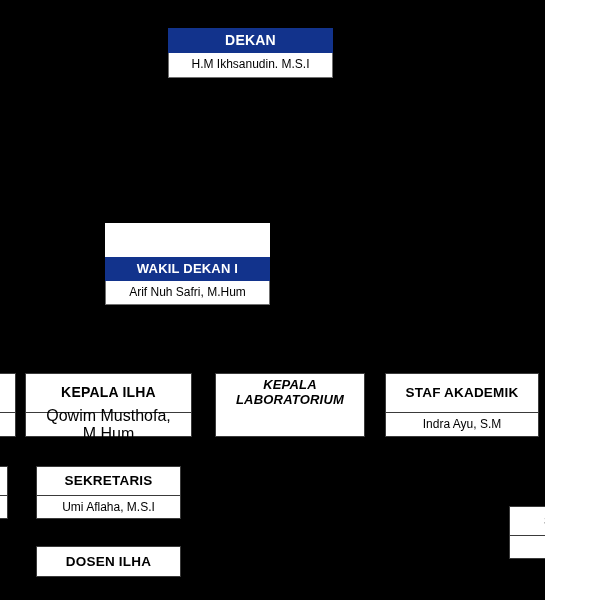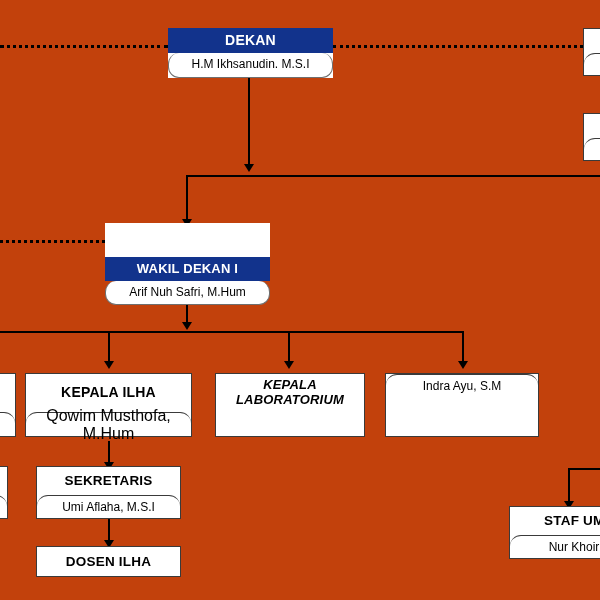--- a/index.html
+++ b/index.html
@@ -2,24 +2,24 @@
 <html><head>
 <meta charset="utf-8">
 <style>
   html, body {
     margin: 0;
     padding: 0;
     background: #ffffff;
   }
   #chart-root {
     position: relative;
-    width: 600px;
+    width: 545px;
     height: 600px;
     overflow: hidden;
-    background: #c2410c;
+    background: #000000;
     font-family: "Liberation Sans", sans-serif;
   }
 
   
   .node {
     position: absolute;
     box-sizing: border-box;
     border: 1.5px solid #3a3a3a;
     background: #ffffff;
     z-index: 5;
@@ -38,21 +38,20 @@
   }
   .node .subtitle {
     box-sizing: border-box;
     text-align: center;
     color: #000000;
     border-top: 1.5px solid #3a3a3a;
     display: flex;
     align-items: center;
     justify-content: center;
     line-height: 1.1;
-    border-radius: 11px;
   }
 
   
   .node.blue {
     border: none;
   }
   .node.blue .title {
     background: #12338c;
     color: #ffffff;
     border: none;
@@ -170,20 +169,21 @@
     <div class="title" style="height:38px; font-size:14px;">KEPALA ILHA</div>
     <div class="subtitle" style="height:25px; font-size:16px;">Qowim Musthofa, M.Hum</div>
   </div>
 
   <div class="node" style="left:215px; top:373px; width:150px; height:64px;font-style:italic;">
     <div class="title" style="height:38px; font-size:13px;">KEPALA
 LABORATORIUM</div>
   </div>
 
   <div class="node" style="left:385px; top:373px; width:154px; height:64px;">
+    <div class="title" style="height:38px; font-size:13.5px;">STAF AKADEMIK</div>
     <div class="subtitle" style="height:25px; font-size:12px;text-align:right;">Indra Ayu, S.M</div>
   </div>
 
   <div class="node" style="left:36px; top:546px; width:145px; height:31px;">
     <div class="title" style="height:29px; font-size:13.5px;">DOSEN ILHA</div>
   </div>
 
   <div class="node" style="left:36px; top:466px; width:145px; height:53px;">
     <div class="title" style="height:28px; font-size:13.5px;">SEKRETARIS</div>
     <div class="subtitle" style="height:24px; font-size:12px;">Umi Aflaha, M.S.I</div>

